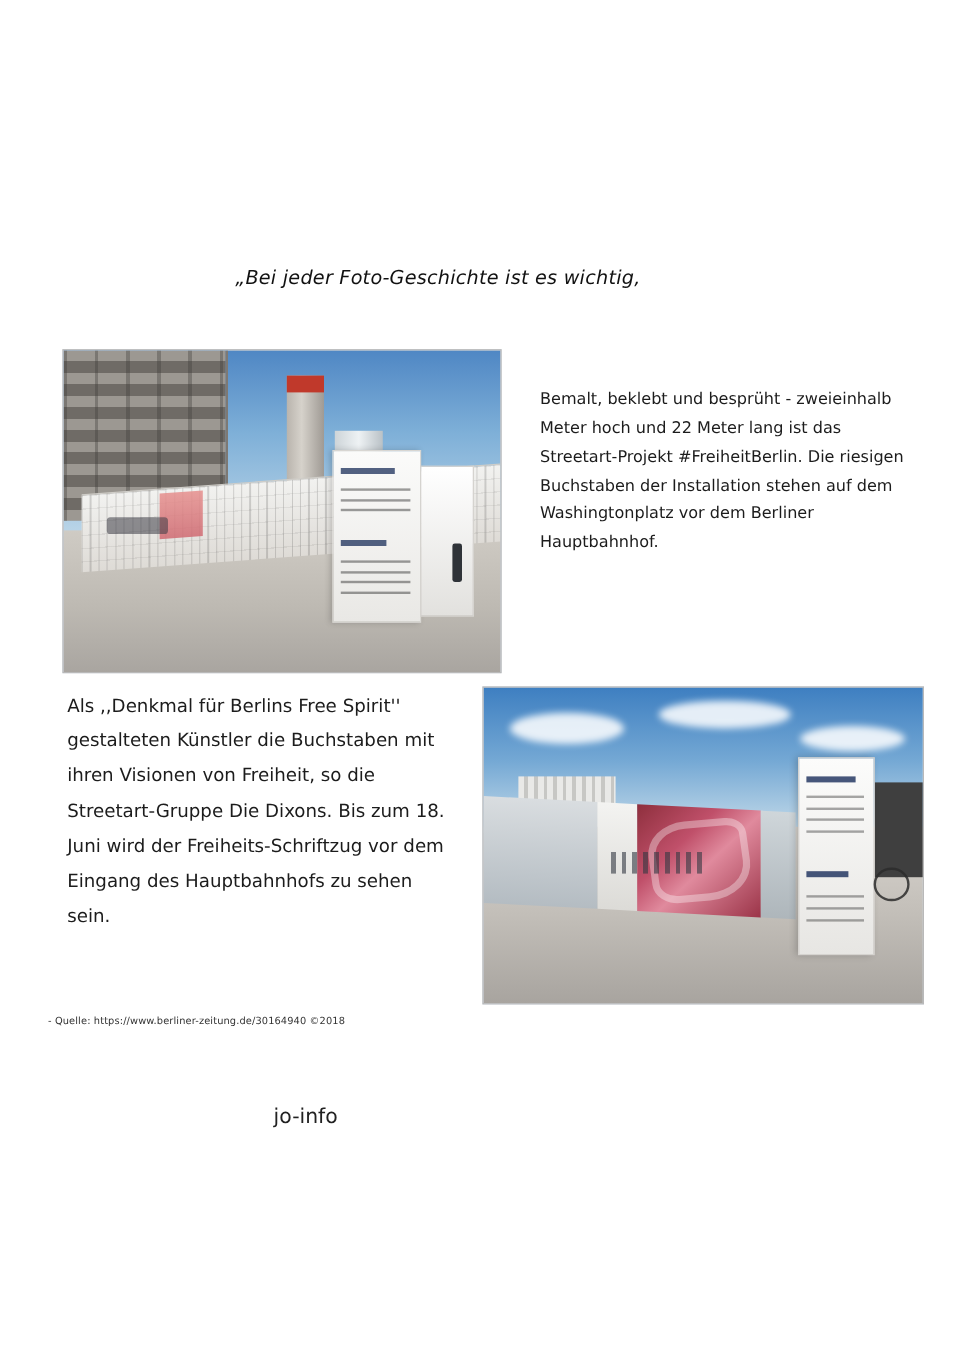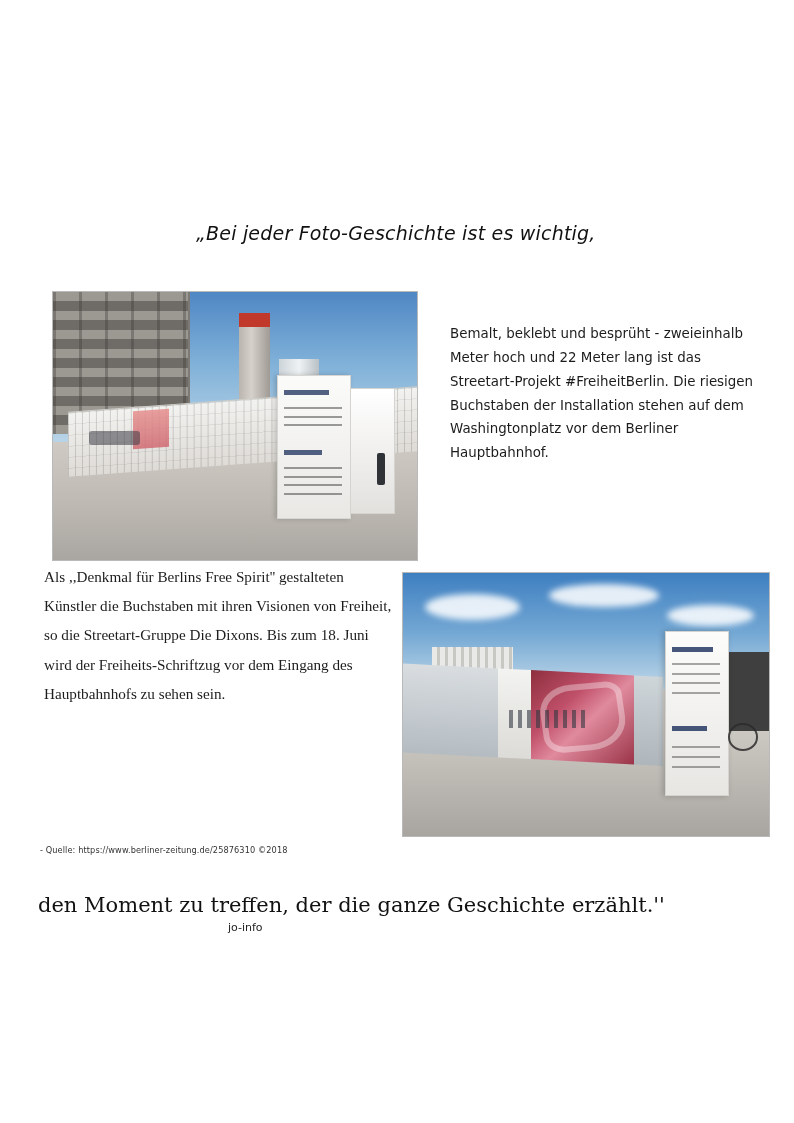--- a/index.html
+++ b/index.html
@@ -22,21 +22,21 @@
     background: #ffffff;
   }
 
   
   .headline {
     position: absolute;
     left: 196px;
     top: 222px;
     width: 560px;
     font-family: "DejaVu Sans", sans-serif;
-    font-size: 19px;
+    font-size: 16px;
     font-style: italic;
     letter-spacing: 0.2px;
     color: #111111;
     white-space: nowrap;
   }
 
   
   .photo1 {
     position: absolute;
     left: 52px;
@@ -77,21 +77,21 @@
   
   .left-col {
     position: absolute;
     left: 44px;
     top: 562px;
     width: 352px;
     font-size: 15.2px;
     line-height: 1.92;
     color: #1c1c1c;
   }
-  .left-col p { margin: 0; font-family: Liberation Serif, serif; }
+  .left-col p { margin: 12px; }
 
   
   .source {
     position: absolute;
     left: 40px;
     top: 845px;
     font-size: 8.2px;
     color: #333333;
     letter-spacing: 0.1px;
   }
@@ -104,21 +104,21 @@
     width: 730px;
     font-family: "DejaVu Serif", serif;
     font-size: 21px;
     color: #111111;
     white-space: nowrap;
   }
   .byline {
     position: absolute;
     left: 228px;
     top: 921px;
-    font-size: 11px;
+    font-size: 17px;
     color: #222222;
     text-align: center;
   }
 
   
   
   .p1-sky {
     position: absolute; left: 0; top: 0; width: 100%; height: 58%;
     background: linear-gradient(180deg, #4f87c4 0%, #7fb0d8 45%, #bcd6e8 100%);
   }
@@ -337,18 +337,17 @@
       </div>
       <div class="p2-bike"></div>
 
     </div>
   </div>
 
   <div class="left-col">
     <p> Als ,,Denkmal für Berlins Free Spirit'' gestalteten Künstler die Buchstaben mit ihren Visionen von Freiheit, so die Streetart-Gruppe Die Dixons. Bis zum 18. Juni wird der Freiheits-Schriftzug vor dem Eingang des Hauptbahnhofs zu sehen sein.</p>
   </div>
 
-  <div class="source">- Quelle: https://www.berliner-zeitung.de/25876310 ©2018</div>
-
-  <div class="bottom-line">den Moment zu treffen, der die ganze Geschichte erzählt.''</div>
+  <div class="source">- Quelle: https://www.berliner-zeitung.de/30164940 ©2018</div>
+
   <div class="byline">jo-info</div>
 
 </div>
 
 </body></html>

